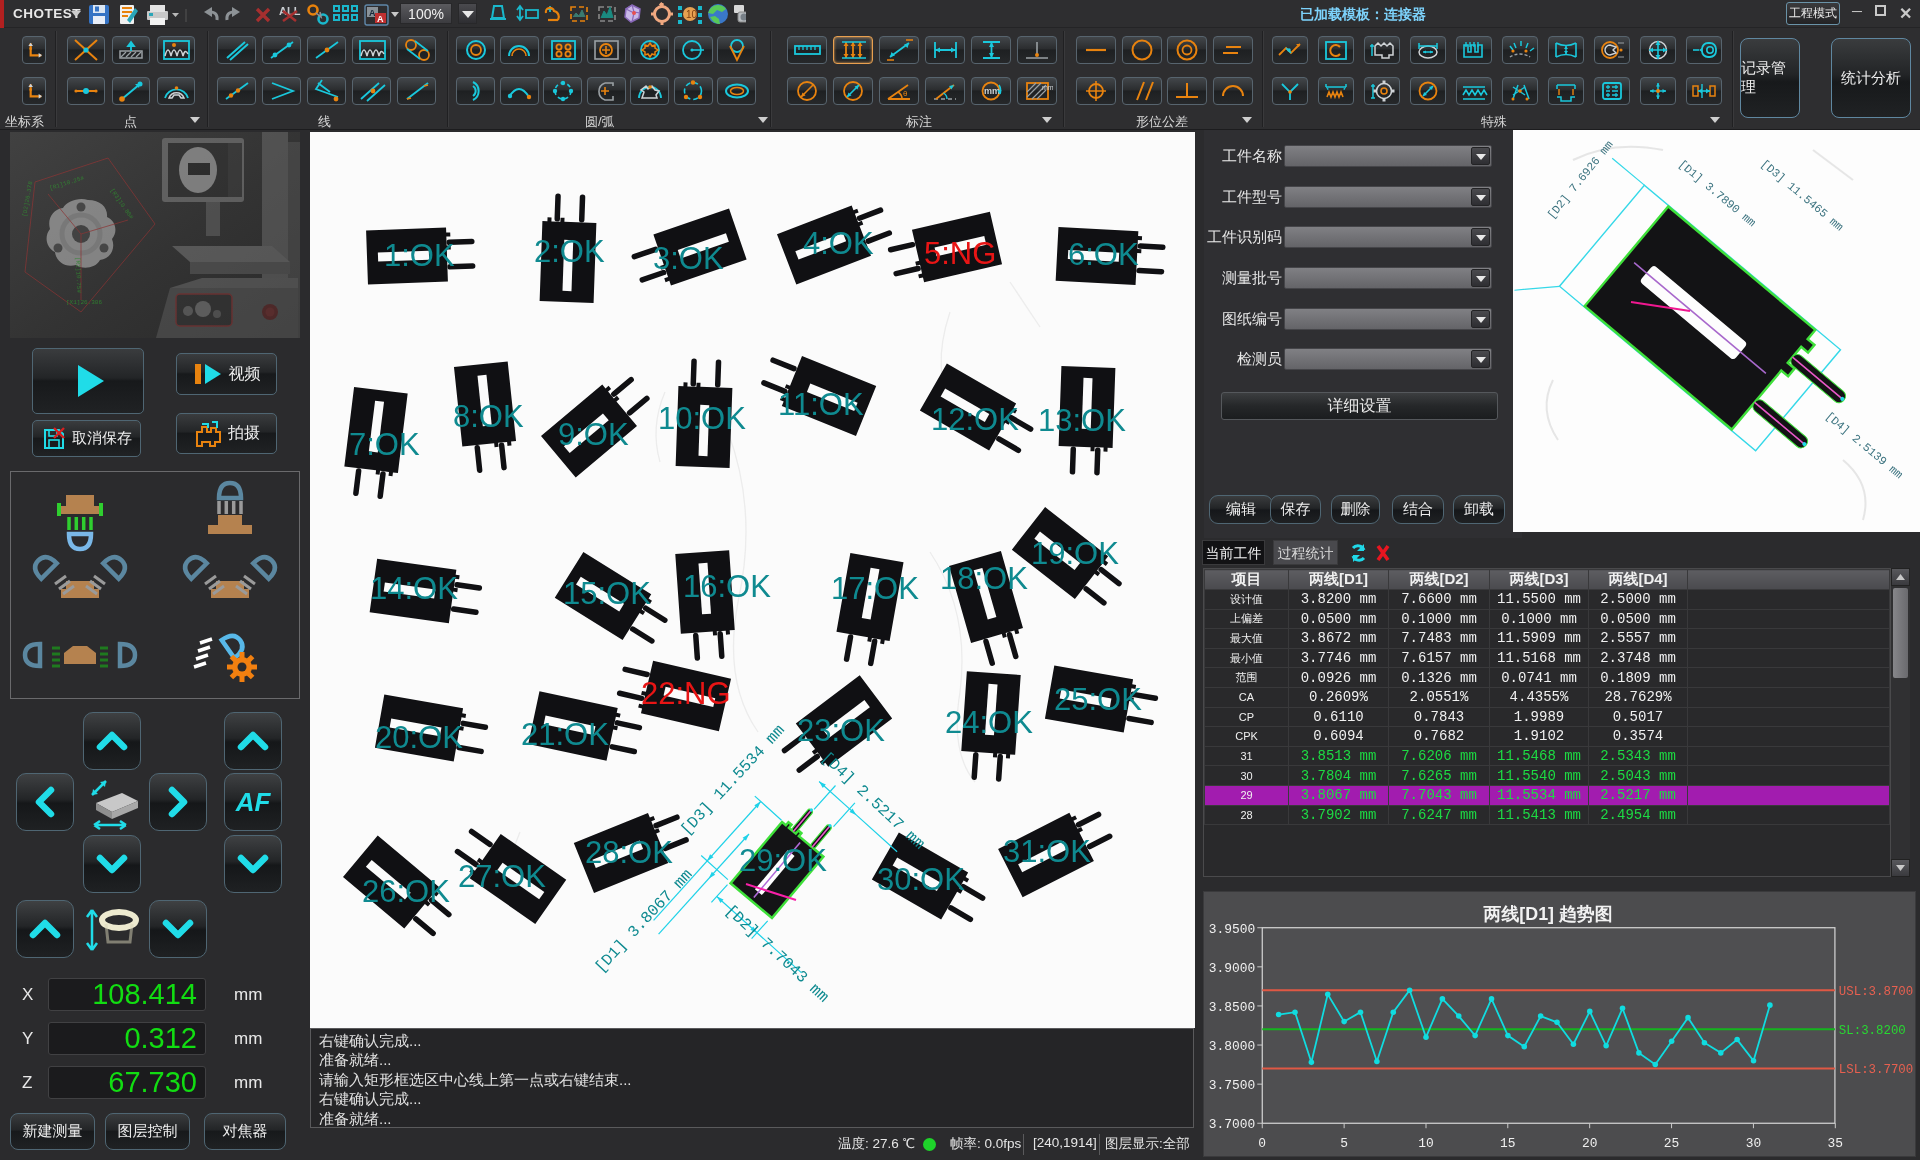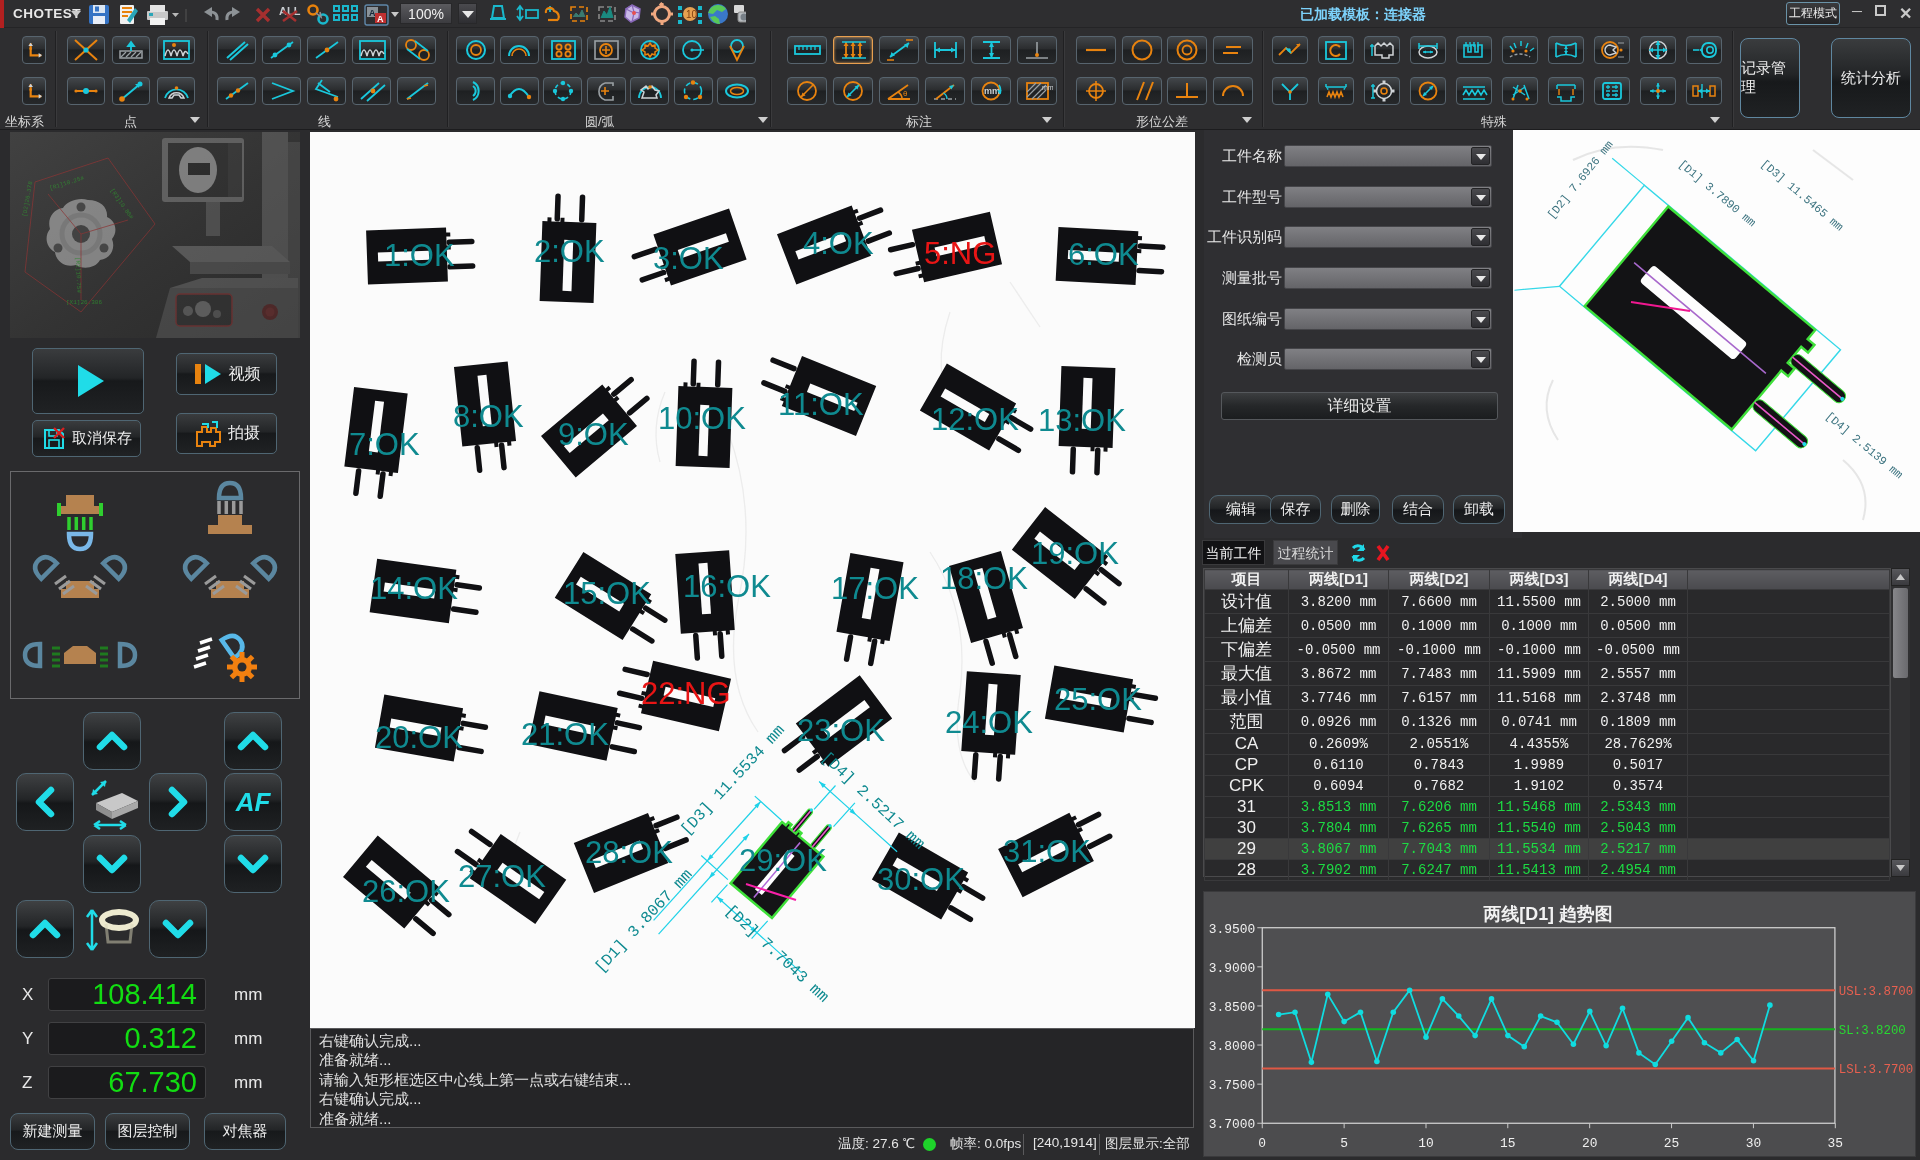--- a/index.html
+++ b/index.html
@@ -53,25 +53,25 @@
 .fdrop:after{content:'';position:absolute;left:4px;top:6px;border-left:5px solid transparent;border-right:5px solid transparent;border-top:6px solid #e8e8e8;}
 #detailbtn{left:26px;top:262px;width:277px;height:28px;background:linear-gradient(#3c3e40,#252729 50%,#1b1d1f);
  border:1px solid #55585c;border-radius:3px;color:#e8e8e8;font-size:16px;text-align:center;line-height:26px;}
 .ebtn{position:absolute;top:365px;height:29px;background:linear-gradient(#3a3c3e,#232527 45%,#15171a 52%,#1f2123);
  border:1px solid #4f6673;border-radius:9px;color:#eee;font-size:15px;display:flex;align-items:center;justify-content:center;}
 #preview{left:318px;top:0px;width:407px;height:402px;background:#fdfdfd;}
 .tab{position:absolute;top:410px;height:25px;font-size:14px;text-align:center;}
 #tbl{position:absolute;left:8px;top:438px;width:688px;height:309px;background:#29292b;border:1px solid #4a4a4c;}
 table{border-collapse:collapse;table-layout:fixed;width:686px;}
 td{border:1px solid #39393b;height:19.6px;text-align:center;color:#f0f0f0;overflow:hidden;white-space:nowrap;}
-td.ch{font-size:17px;}
+td.ch{font-size:11px;}
 td.num{font-family:"Liberation Mono",monospace;font-size:14px;}
 tr.hdr td{background:linear-gradient(#5d5d61,#4a4a4e);font-size:15px;font-weight:bold;height:20px;}
 tr.grn td.num{color:#1ddb43;}
-tr.sel td{background:#404040;}
+tr.sel td{background:#a21caf;}
 #scrollbar{position:absolute;left:696px;top:438px;width:19px;height:309px;background:#303032;}
 .sbtn{position:absolute;left:0;width:19px;height:18px;background:linear-gradient(#58585c,#3a3a3e);border:1px solid #222;}
 #sthumb{position:absolute;left:2px;top:20px;width:15px;height:90px;background:linear-gradient(90deg,#86868a,#6a6a6e);border-radius:2px;}
 #chart{left:8px;top:761px;width:713px;height:266px;background:#4c4c4e;border:1px solid #3a3a3c;}
 </style></head><body>
 <div id="root">
 
 <div class="abs" id="titlebar">
  <div class="abs" id="redstripe"></div>
  <div class="abs ttxt" style="left:13px;top:6px;">CHOTEST</div>
@@ -1133,28 +1133,20 @@
             </tr>
             <tr class="">
               <td class="ch">上偏差</td>
               <td class="num">0.0500 mm</td>
               <td class="num">0.1000 mm</td>
               <td class="num">0.1000 mm</td>
               <td class="num">0.0500 mm</td>
               <td></td>
             </tr>
             <tr class="">
-              <td class="ch">下偏差</td>
-              <td class="num">-0.0500 mm</td>
-              <td class="num">-0.1000 mm</td>
-              <td class="num">-0.1000 mm</td>
-              <td class="num">-0.0500 mm</td>
-              <td></td>
-            </tr>
-            <tr class="">
               <td class="ch">最大值</td>
               <td class="num">3.8672 mm</td>
               <td class="num">7.7483 mm</td>
               <td class="num">11.5909 mm</td>
               <td class="num">2.5557 mm</td>
               <td></td>
             </tr>
             <tr class="">
               <td class="ch">最小值</td>
               <td class="num">3.7746 mm</td>

